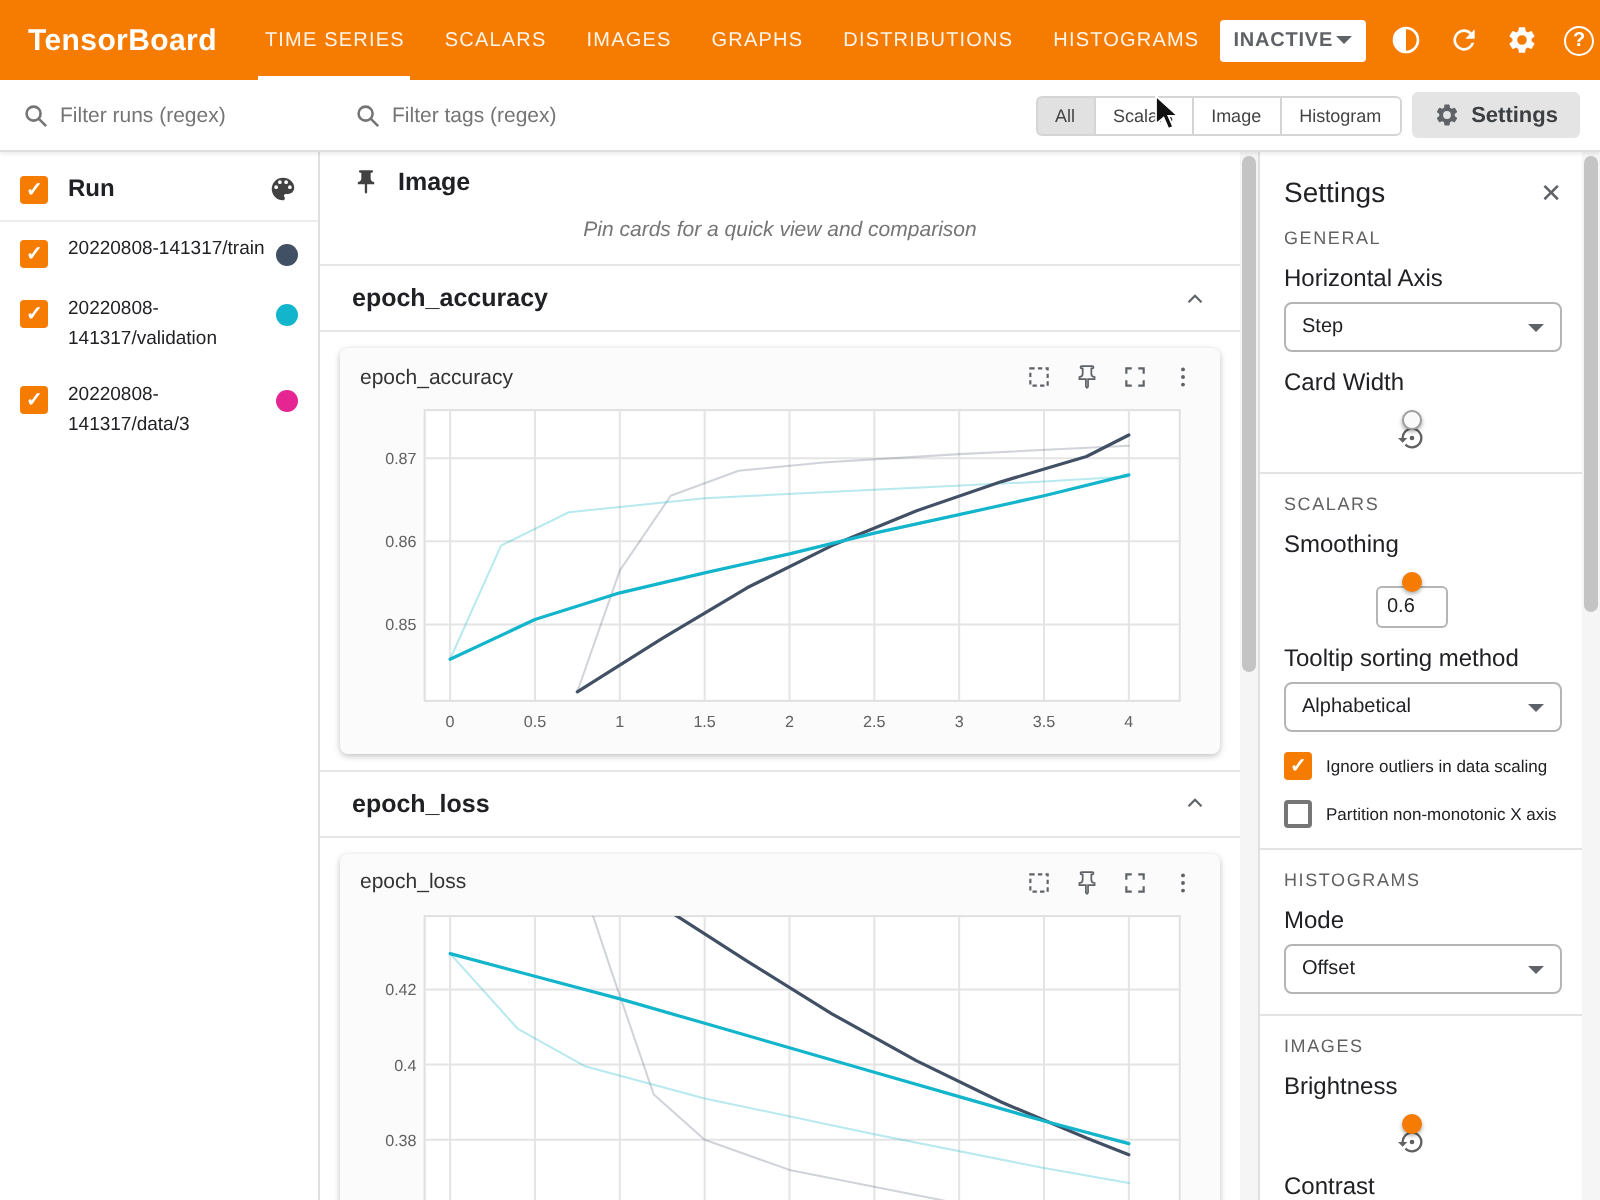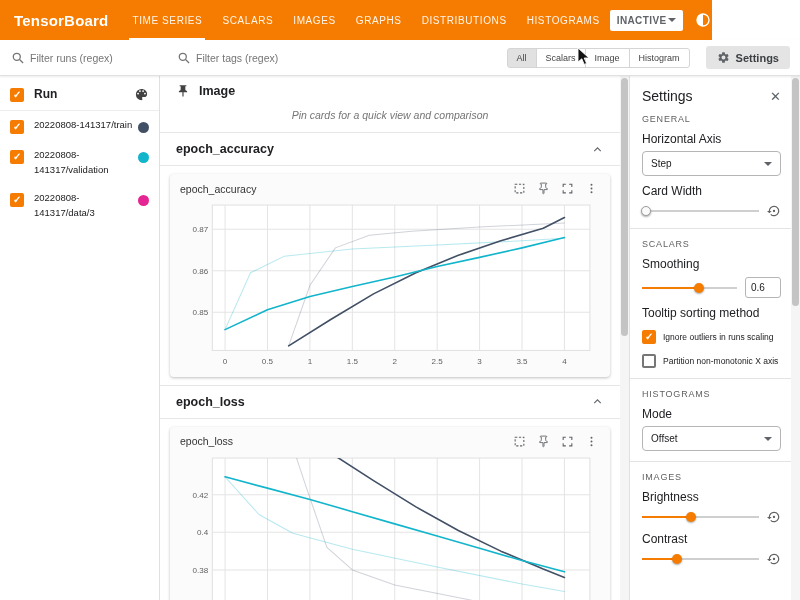--- a/index.html
+++ b/index.html
@@ -1,21 +1,21 @@
 <!DOCTYPE html>
 <html><head>
 <meta charset="utf-8">
 <style>
   * { margin:0; padding:0; box-sizing:border-box; }
   html,body { width:800px; height:600px; overflow:hidden; }
   body { font-family:"Liberation Sans", sans-serif; background:#fff; }
   .app { position:relative; width:800px; height:600px; overflow:hidden; background:#fff; }
 
   
-  .header { position:absolute; top:0; left:0; width:712px; height:40px; background:#f57c00;
+  .header { position:absolute; top:0; left:0; width:800px; height:40px; background:#f57c00;
             display:flex; align-items:center; color:#fff; z-index:5; }
   .logo { font-size:15px; font-weight:bold; padding:0 14px 0 14px; letter-spacing:.2px; }
   .tabs { display:flex; height:100%; }
   .tab { display:flex; align-items:center; padding:0 10px; font-size:10px; letter-spacing:.6px;
          color:rgba(255,255,255,.92); position:relative; cursor:pointer; white-space:nowrap; }
   .tab.active::after { content:""; position:absolute; left:7px; right:7px; bottom:0; height:2px; background:#fff; }
   .header-right { margin-left:auto; display:flex; align-items:center; gap:11px; padding-right:12px; }
   .status-select { background:#fff; color:#5f6368; font-size:10px; font-weight:bold; letter-spacing:.4px;
                    padding:5px 7px; border-radius:2px; display:flex; align-items:center; gap:1px; cursor:pointer; }
   .caret-down { width:0; height:0; border-left:4px solid transparent; border-right:4px solid transparent;
@@ -28,21 +28,21 @@
   
   .toolbar { position:absolute; top:40px; left:0; width:800px; height:36px; background:#fff;
              border-bottom:1px solid #e0e0e0; display:flex; align-items:center; z-index:4;
              box-shadow:0 1px 2px rgba(0,0,0,.08); }
   .runs-filter { width:162px; flex:none; display:flex; align-items:center; gap:6px; padding-left:12px; }
   .tags-filter { display:flex; align-items:center; gap:6px; margin-left:16px; flex:1; }
   .filter-input { border:none; outline:none; font-size:10.5px; color:#333; width:110px; background:transparent; }
   .filter-input::placeholder { color:#757575; }
   .tags-filter .filter-input { width:200px; }
   .sicon svg { width:12px; height:12px; display:block; }
-  .filter-group { display:flex; margin-right:16px; }
+  .filter-group { display:flex; margin-right:5px; }
   .fbtn { border:1px solid #d5d5d5; margin-left:-1px; padding:4px 9px; font-size:9px; background:#fff;
           color:#444; cursor:pointer; white-space:nowrap; }
   .fbtn:first-child { border-radius:3px 0 0 3px; margin-left:0; }
   .fbtn:last-child { border-radius:0 3px 3px 0; }
   .fbtn.selected { background:#e1e1e1; }
   .settings-btn { display:flex; align-items:center; gap:6px; background:#e4e4e4; border-radius:3px;
                   padding:5px 11px; font-size:11px; color:#3c4043; font-weight:bold; margin-right:10px; cursor:pointer; }
   .settings-btn svg { width:13px; height:13px; fill:#5f6368; }
 
   
@@ -78,21 +78,21 @@
   
   .settings { position:absolute; top:76px; left:629px; width:162px; height:524px; background:#fff;
               border-left:1px solid #e0e0e0; padding:12px 10px 0 12px; overflow:hidden; }
   .settings-title-row { display:flex; justify-content:space-between; align-items:center; margin-bottom:8px; }
   .settings-title { font-size:14px; color:#202124; }
   .close-x { font-size:13px; color:#5f6368; cursor:pointer; }
   .sec-label { font-size:9px; color:#616161; letter-spacing:.8px; margin:10px 0 6px 0; }
   .field-label { font-size:12px; color:#202124; margin:8px 0 5px 0; }
   .select { display:flex; align-items:center; justify-content:space-between; border:1px solid #b5b5b5;
             border-radius:4px; padding:6px 8px; font-size:10px; color:#202124; margin-bottom:8px; cursor:pointer; }
-  .slider-row { display:flex; align-items:center; gap:8px; margin:6px 0 6px 0; }
+  .slider-row { display:flex; align-items:center; gap:8px; margin:6px 12px 6px 0;flex-direction:column; }
   .slider { position:relative; flex:1; height:12px; cursor:pointer; }
   .slider-track { position:absolute; top:5px; left:0; right:0; height:2px; background:#cfcfcf; }
   .slider-fill { position:absolute; top:5px; left:0; height:2px; background:#f57c00; width:0; }
   .slider-thumb { position:absolute; top:1px; left:0; width:10px; height:10px; border-radius:50%;
                   background:#f57c00; box-shadow:0 1px 2px rgba(0,0,0,.35); }
   .slider.plain .slider-fill { background:transparent; }
   .slider.plain .slider-thumb { background:#fafafa; border:1px solid #9e9e9e; }
   .restore svg { width:14px; height:14px; fill:#616161; display:block; cursor:pointer; }
   .value-box { width:36px; border:1px solid #b5b5b5; border-radius:3px; font-size:10px; color:#202124;
                padding:4px 5px; font-family:"Liberation Sans",sans-serif; }
@@ -390,23 +390,27 @@
     <div class="field-label">Smoothing</div>
     <div class="slider-row">
       <div class="slider">
         <div class="slider-track"></div>
           <div class="slider-fill" style="width: 60%;"></div>
           <div class="slider-thumb" style="left: calc(60% - 5px);"></div>
       </div>
       <input class="value-box" value="0.6" style="">
     </div>
     <div class="field-label">Tooltip sorting method</div>
+    <div class="select">
+      <span>Alphabetical</span>
+      <span class="caret-down"></span>
+    </div>
     <div class="check-row">
       <span class="cb checked"></span>
-      <span class="check-label">Ignore outliers in runs scaling</span>
+      <span class="check-label">Ignore outliers in data scaling</span>
     </div>
     <div class="check-row">
       <span class="cb"></span>
       <span class="check-label">Partition non-monotonic X axis</span>
 
     </div>
 
     <hr class="divider">
 
     <div class="sec-label">HISTOGRAMS</div>

